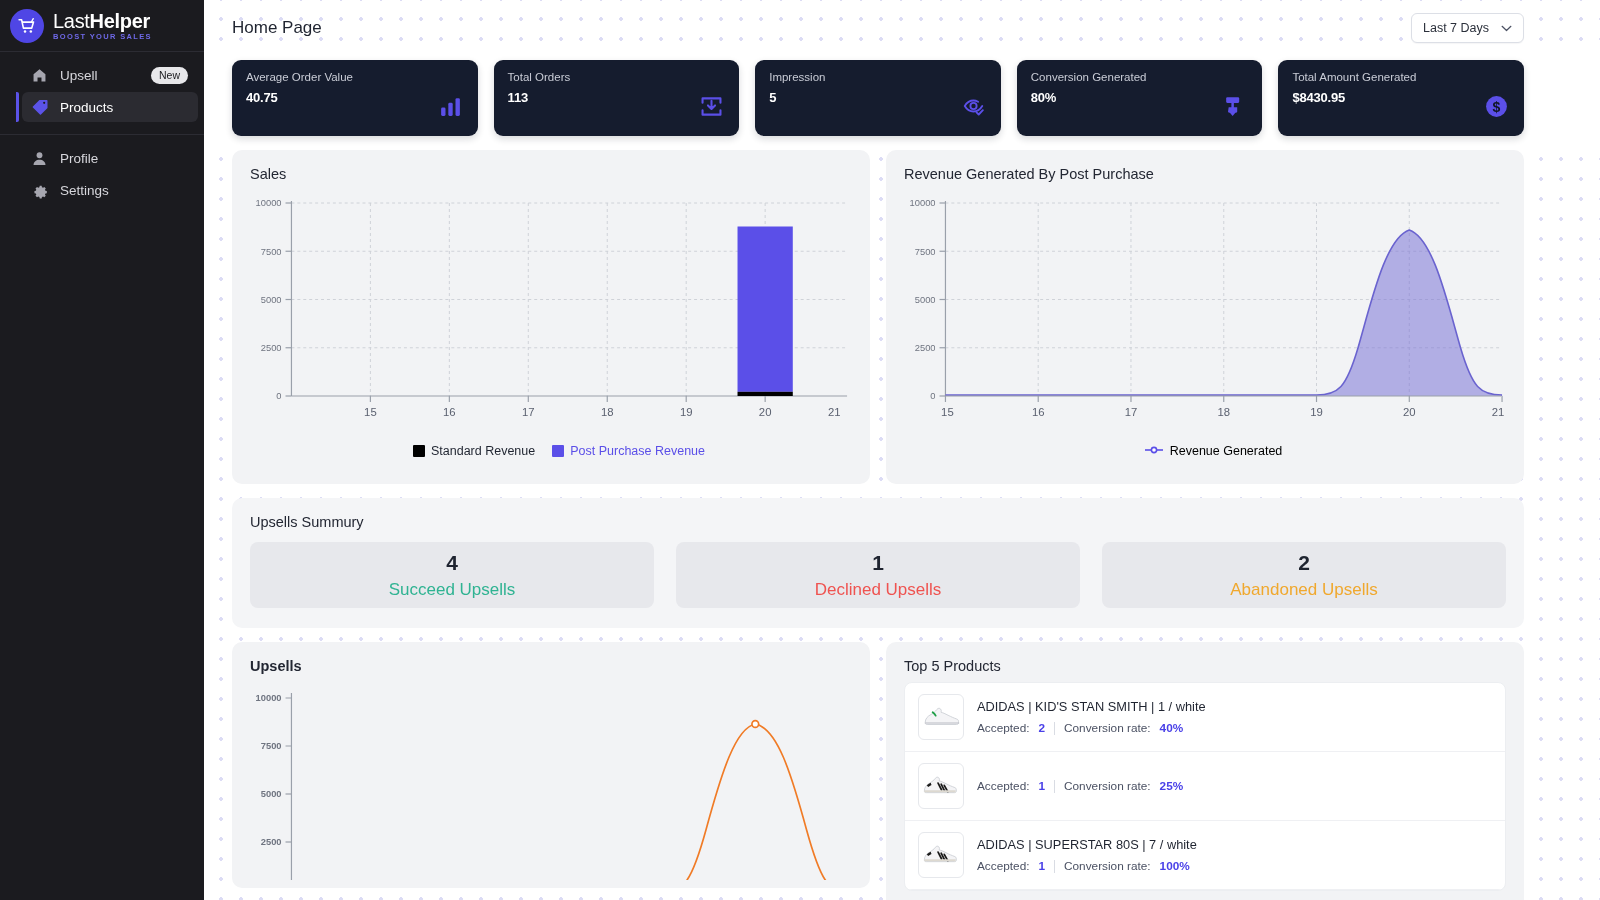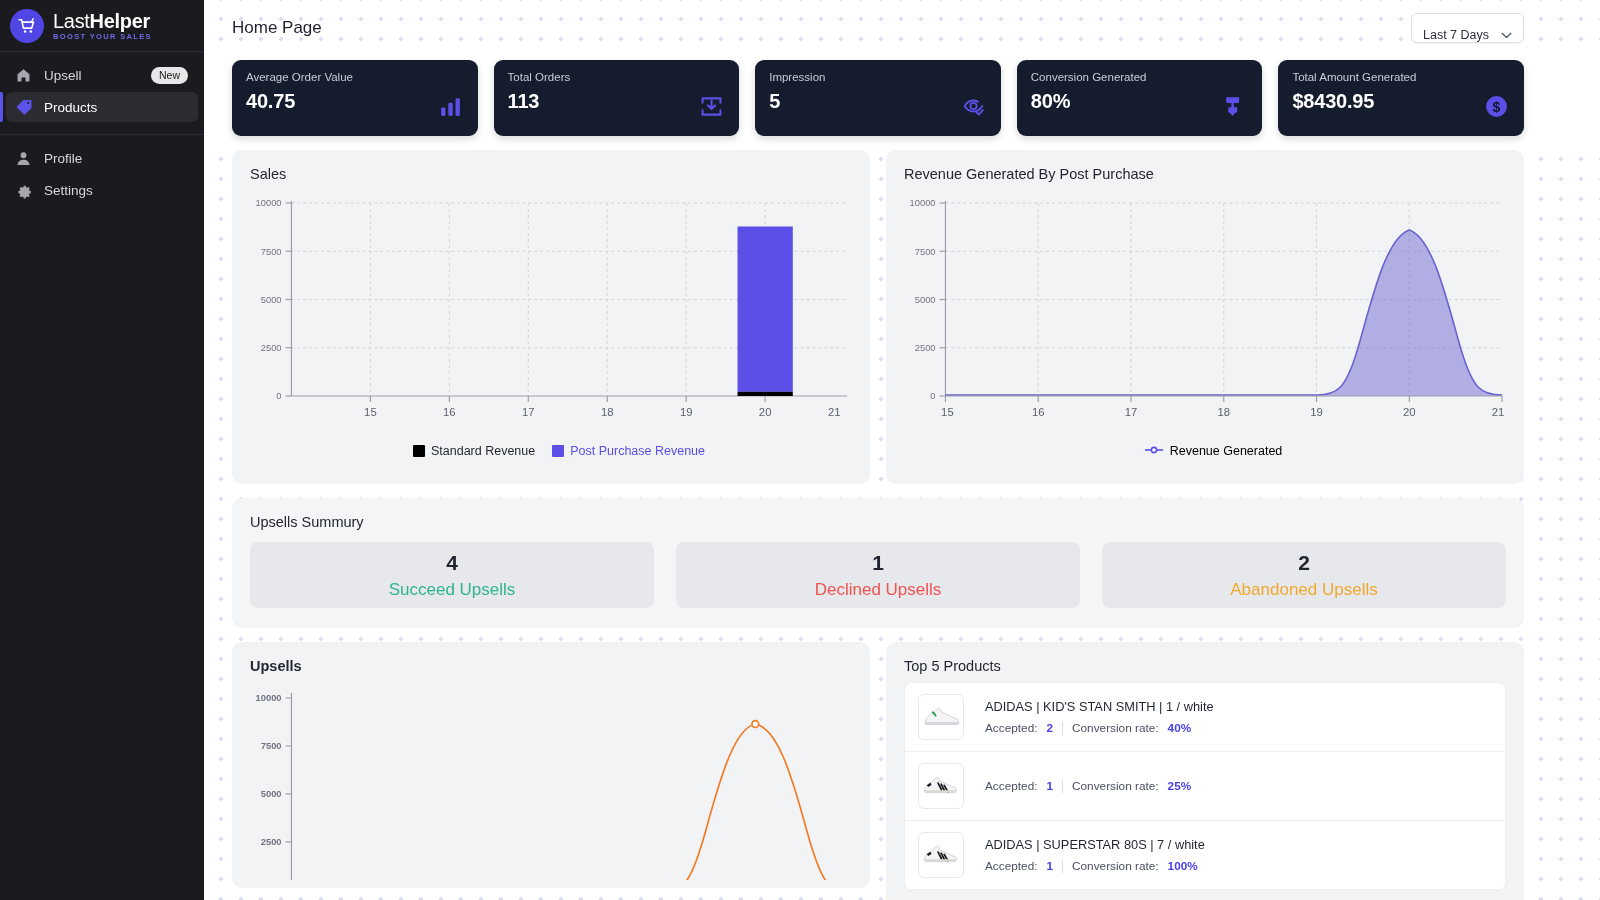--- a/index.html
+++ b/index.html
@@ -31,21 +31,21 @@
   }
   .brand-text { line-height: 1; padding-top: 1px; }
   .brand-title { font-size: 20px; color: #fff; letter-spacing: -0.3px; }
   .brand-title .bold { font-weight: bold; }
   .brand-title .light { font-weight: 400; }
   .brand-sub {
     font-size: 7.5px; font-weight: bold; letter-spacing: 1.35px;
     color: #6f69e8; margin-top: 2px;
   }
 
-  .nav-group { padding: 6px 0 8px 0; }
+  .nav-group { padding: 6px 0 8px 16px; }
   .nav-group.top { border-bottom: 1px solid #2c2c33; padding-bottom: 10px;}
   .nav-item {
     position: relative;
     height: 30px; margin: 2px 6px; padding: 0 10px 0 8px;
     display: flex; align-items: center; gap: 11px;
     border-radius: 6px; cursor: pointer;
     font-size: 13.5px; color: #d7d7dc;
   }
   .nav-item .label { flex: 1; }
   .nav-item.active { background: #2b2b31; }
@@ -69,41 +69,41 @@
     background-position: 7px 9px;
     overflow: hidden;
   }
   .main-inner { position: relative; padding: 0 76px 0 28px; }
 
   .topbar { height: 56px; display: flex; align-items: center; justify-content: space-between; }
   .page-title { font-size: 17px; color: #1f2430; }
   .range-select {
     background: #fff; border: 1px solid #dcdfe6; border-radius: 6px;
     height: 30px; min-width: 112px; padding: 0 11px;
-    display: flex; align-items: flex-end; justify-content: space-between; gap: 12px;
+    display: flex; align-items: center; justify-content: space-between; gap: 12px;
     font-size: 12.5px; color: #2b303b; cursor: pointer;
     box-shadow: 0 1px 1px rgba(16,24,40,.04);
   }
 
   
   .kpi-band {
     position: absolute; left: 0; right: 0; top: 56px; height: 88px;
     background: #ffffff;
   }
   .kpi-row { position: relative; display: flex; gap: 16px; padding-top: 4px;}
   .kpi-card {
     flex: 1; height: 76px; border-radius: 9px;
     background: #151c2e;
     padding: 11px 14px 0 14px;
     display: flex; flex-direction: column; justify-content: flex-start;
     position: relative;
     box-shadow: 0 3px 7px rgba(18,22,40,.16);
   }
   .kpi-label { font-size: 11.5px; color: #c9ccd6; margin-bottom: 7px; }
-  .kpi-value { font-size: 20px; font-weight: bold; color: #ffffff; letter-spacing: -0.2px;}
+  .kpi-value { font-size: 13px; font-weight: bold; color: #ffffff; letter-spacing: -0.2px;}
   .kpi-icon { position: absolute; right: 14px; bottom: 16px; width: 26px; height: 26px; }
 
   
   .row { display: flex; gap: 16px; margin-top: 14px; }
   .panel {
     background: #f2f3f5; border-radius: 10px; padding: 16px 18px 14px 18px;
     position: relative;
   }
   .panel-title { font-size: 14.5px; color: #232733; margin-bottom: 6px; }
 
@@ -123,21 +123,21 @@
     flex: 1; height: 66px; border-radius: 8px; background: #e7e8ec;
     display: flex; flex-direction: column; align-items: center; justify-content: center; gap: 5px;
   }
   .summary-num { font-size: 21px; font-weight: bold; color: #1f2430; }
   .summary-lab { font-size: 17px; }
 
   
   .products-panel { flex: 1; height: 334px; overflow: hidden; }
   .product-list { margin-top: 8px; background: #ffffff; border-radius: 8px; border: 1px solid #eceef1; overflow: hidden; }
   .product-item {
-    display: flex; align-items: center; gap: 21px;
+    display: flex; align-items: center; gap: 13px;
     padding: 11px 13px; border-bottom: 1px solid #eff0f3;
   }
   .product-thumb {
     width: 46px; height: 46px; flex: 0 0 46px;
     border: 1px solid #e6e8ec; border-radius: 6px; background: #fff;
     display: flex; align-items: center; justify-content: center; overflow: hidden;
   }
   .product-info { flex: 1; min-width: 0; }
   .product-name { font-size: 12.8px; color: #1f2430; margin-bottom: 7px; white-space: nowrap; overflow: hidden; text-overflow: ellipsis;}
   .product-meta { font-size: 11.8px; color: #4b5163; display: flex; align-items: center; gap: 9px; }

